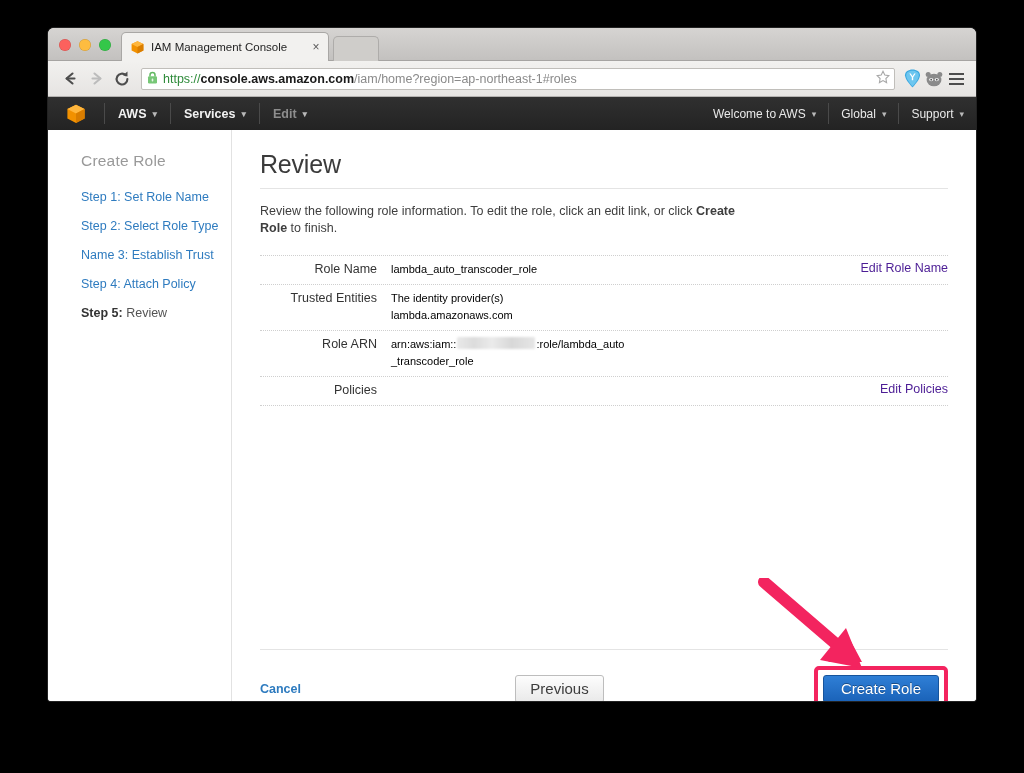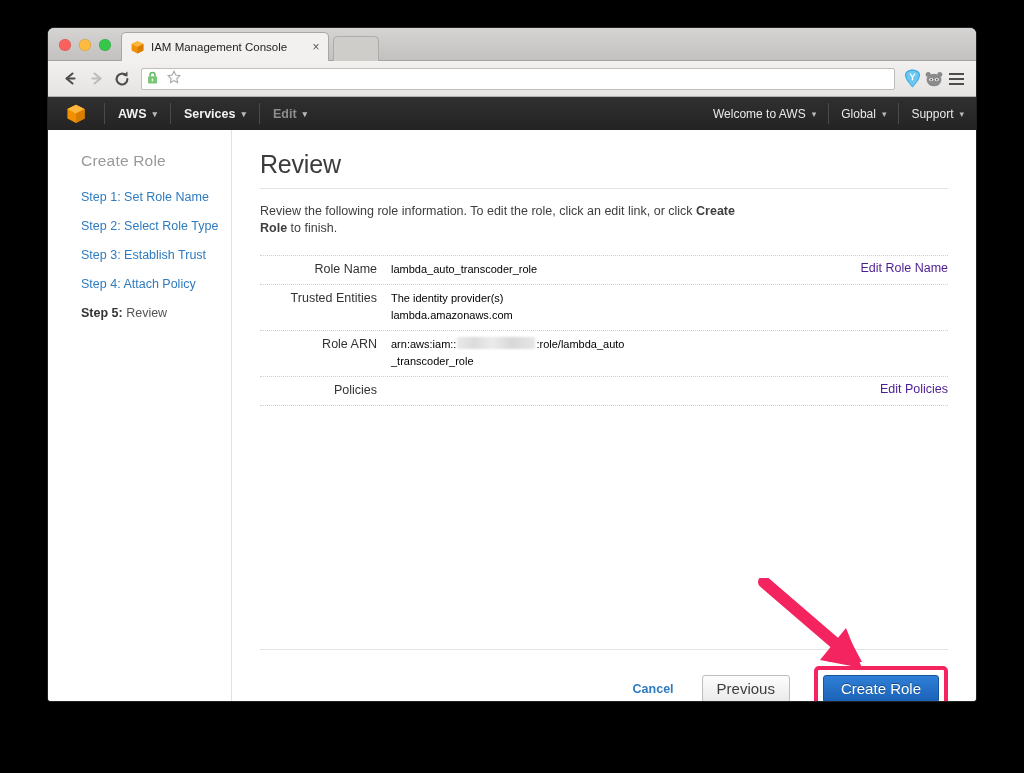--- a/index.html
+++ b/index.html
@@ -281,21 +281,21 @@
     filter: blur(1.2px);
     border-radius: 1px;
   }
 
   
   #footer-spacer { flex: 1 1 auto; }
   #footer-rule { height: 1px; background: #e4e4e4; }
   #footer-actions {
     display: flex;
     align-items: center;
-    justify-content: flex-end;
+    justify-content: space-between;
     padding: 16px 0 22px 0;
     gap: 12px;
   }
   #cancel-link {
     font-size: 12.5px;
     color: #2e7bbf;
     font-weight: bold;
     margin-right: 16px;
     cursor: pointer;
   }
@@ -392,20 +392,23 @@
       </div>
 
       <div id="omnibox">
         <span id="lock-icon">
           <svg width="11" height="13" viewBox="0 0 11 13">
             <path d="M3 5.5V4a2.5 2.5 0 0 1 5 0v1.5" fill="none" stroke="#62b862" stroke-width="1.5"></path>
             <rect x="1" y="5.2" width="9" height="7.2" rx="1.2" fill="#77c777"></rect>
             <rect x="4.7" y="7.4" width="1.6" height="3" rx=".7" fill="#e8f5e8"></rect>
           </svg>
         </span>
+        <span id="url-text">
+          <span class="scheme">https://</span><span class="host">console.aws.amazon.com</span><span class="path">/iam/home?region=ap-northeast-1#roles</span>
+        </span>
         <span id="star-icon">
           <svg width="14" height="14" viewBox="0 0 14 14">
             <polygon points="7,1.3 8.8,5 12.9,5.6 9.9,8.5 10.6,12.6 7,10.6 3.4,12.6 4.1,8.5 1.1,5.6 5.2,5" fill="none" stroke="#a8a8a8" stroke-width="1.1"></polygon>
           </svg>
         </span>
       </div>
 
       <div class="ext-icon">
         <svg width="17" height="19" viewBox="0 0 17 19">
           <path d="M8.5 18.5C8.5 18.5 1 11 1 6.3 1 2.8 4.4 0.6 8.5 0.6S16 2.8 16 6.3C16 11 8.5 18.5 8.5 18.5z" fill="#3aa8e0"></path>
@@ -480,21 +483,21 @@
       <div id="sidebar">
         <div id="sidebar-title">Create Role</div>
 
         <div class="step">
           <span class="step-num">Step 1:</span><span> Set Role Name</span>
         </div>
         <div class="step">
           <span class="step-num">Step 2:</span><span> Select Role Type</span>
         </div>
         <div class="step">
-          <span class="step-num">Step 3:</span><span> Establish Trust</span>
+          <span class="step-num">Name 3:</span><span> Establish Trust</span>
         </div>
         <div class="step">
           <span class="step-num">Step 4:</span><span> Attach Policy</span>
         </div>
         <div class="step current">
           <span class="step-num">Step 5:</span><span> Review</span>
         </div>
       </div>
 
       <div id="content">

